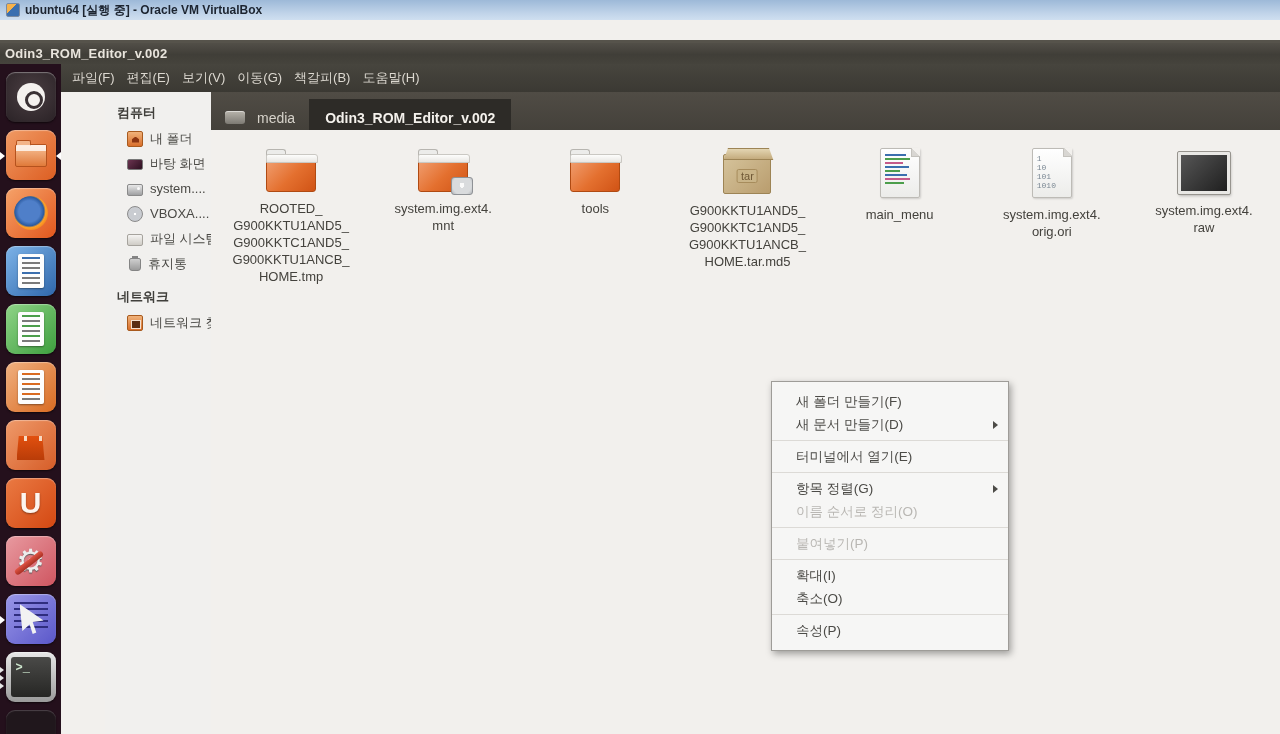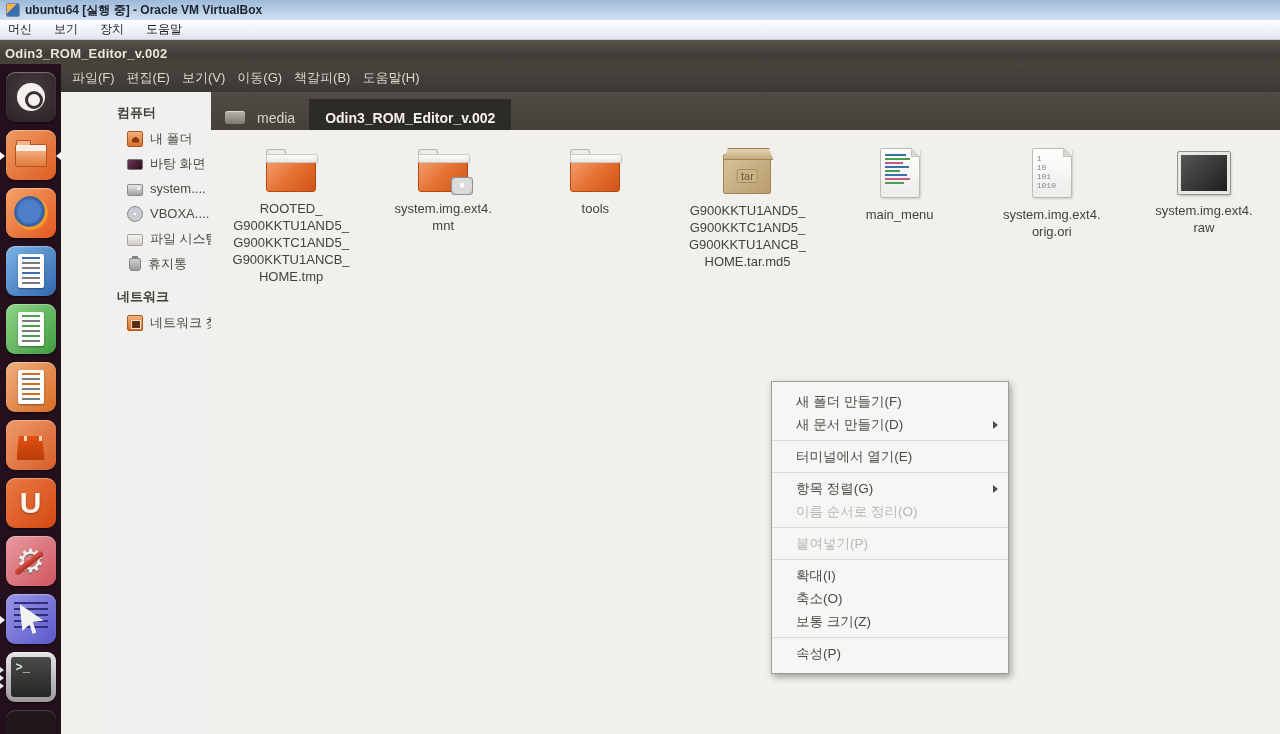--- a/index.html
+++ b/index.html
@@ -155,26 +155,20 @@
 </head>
 <body>
 
 <div id="screen">
 
   <div class="vbox-titlebar">
     <span class="vbox-icon"></span>
     <span class="vbox-title">ubuntu64 [실행 중] - Oracle VM VirtualBox</span>
   </div>
 
-  <div class="vbox-menubar">
-    <span class="vbox-menu-item">머신</span>
-    <span class="vbox-menu-item">보기</span>
-    <span class="vbox-menu-item">장치</span>
-    <span class="vbox-menu-item">도움말</span>
-  </div>
   <div class="vm-edge"></div>
 
   <div class="win-titlebar">
     <span class="win-title">Odin3_ROM_Editor_v.002</span>
   </div>
 
   <div class="win-menubar">
     <span class="win-menu-item">파일(F)</span>
     <span class="win-menu-item">편집(E)</span>
     <span class="win-menu-item">보기(V)</span>
@@ -409,22 +403,19 @@
     <div class="ctx-item disabled">
       <span>붙여넣기(P)</span>
     </div>
     <div class="ctx-sep"></div>
     <div class="ctx-item">
       <span>확대(I)</span>
     </div>
     <div class="ctx-item">
       <span>축소(O)</span>
     </div>
-    <div class="ctx-item">
-      <span>보통 크기(Z)</span>
-    </div>
     <div class="ctx-sep"></div>
     <div class="ctx-item">
       <span>속성(P)</span>
     </div>
   </div>
 
 </div>
 
 </body></html>

